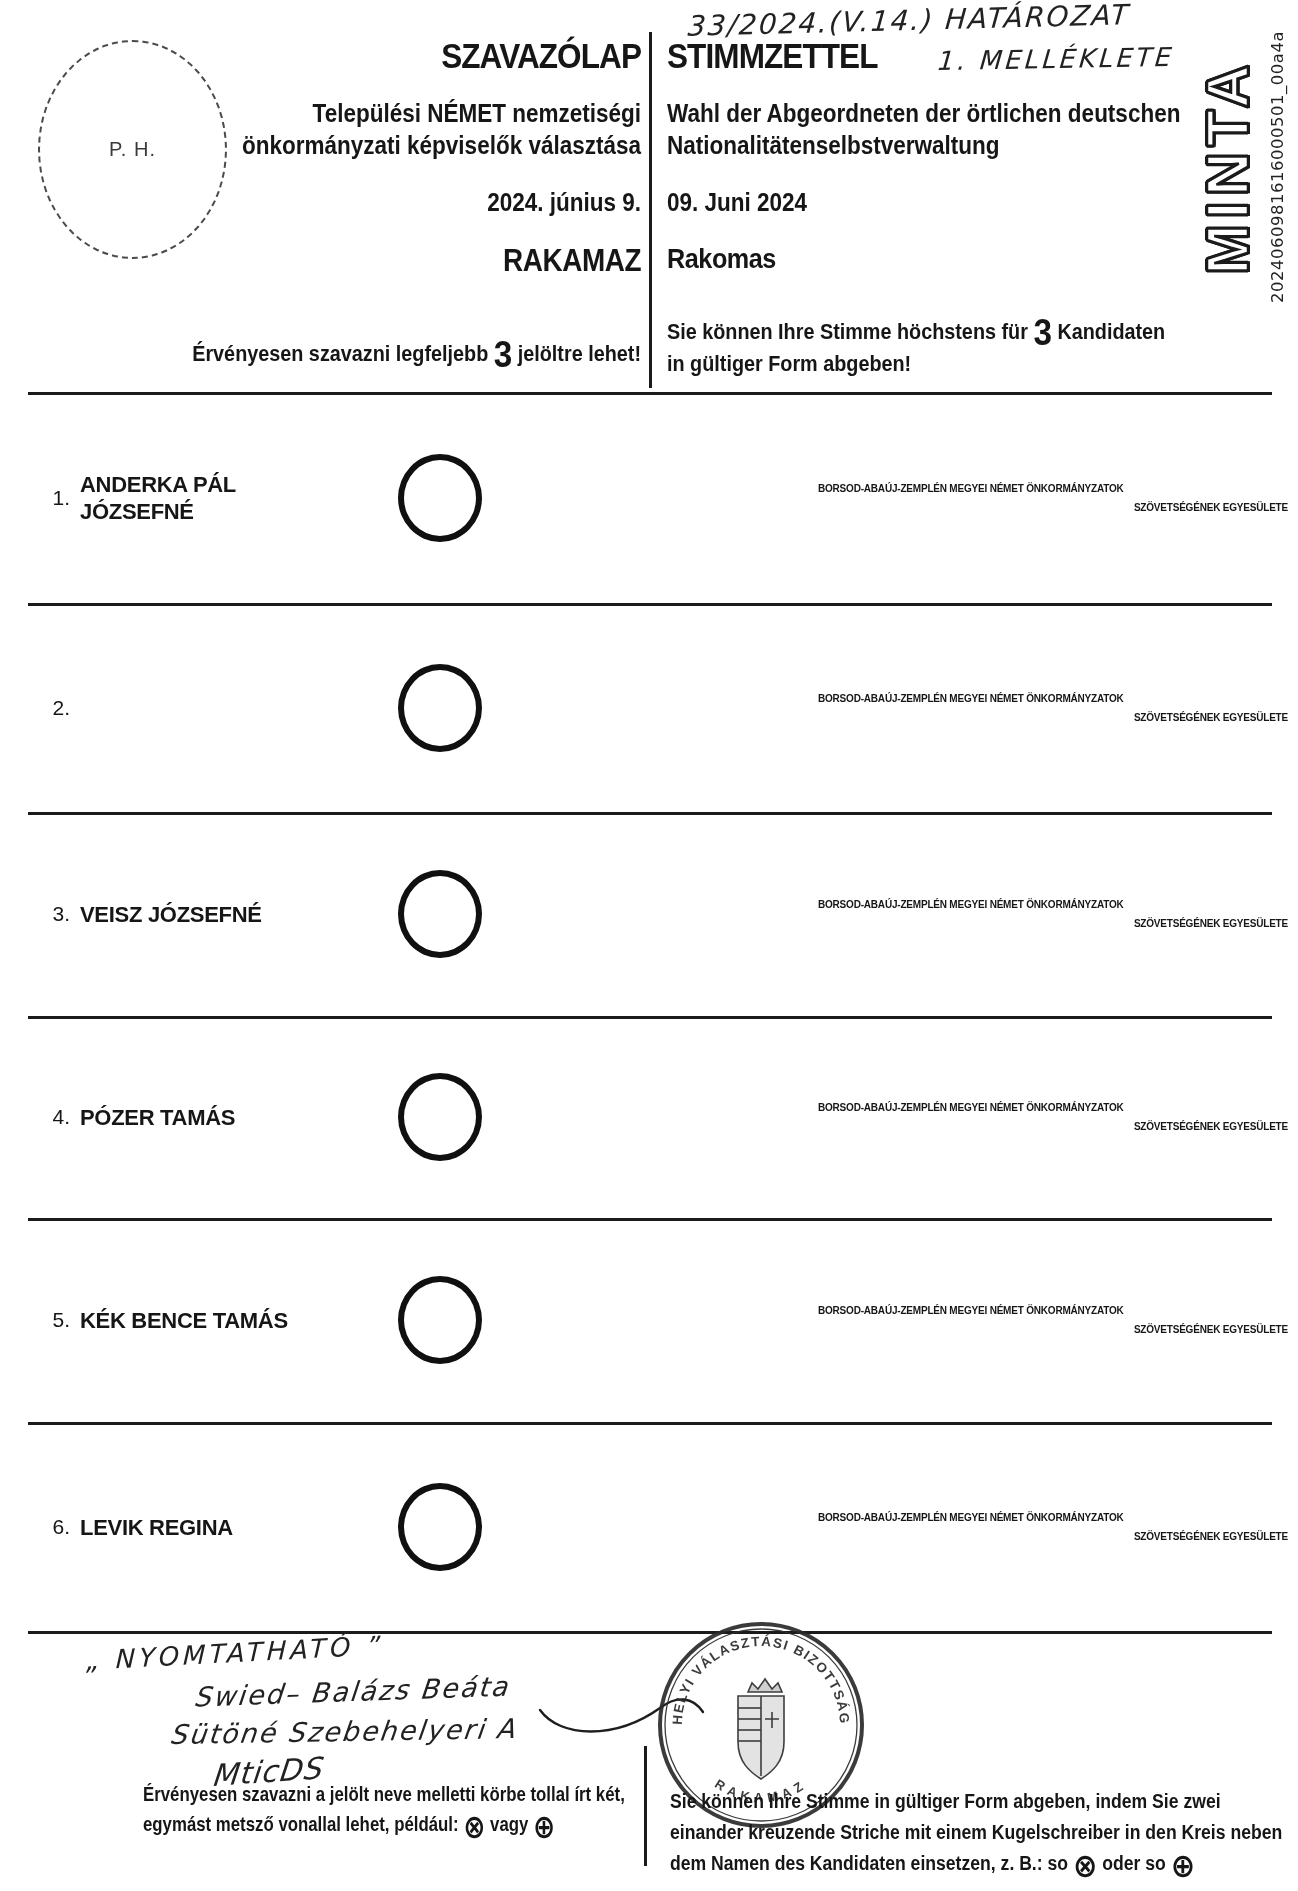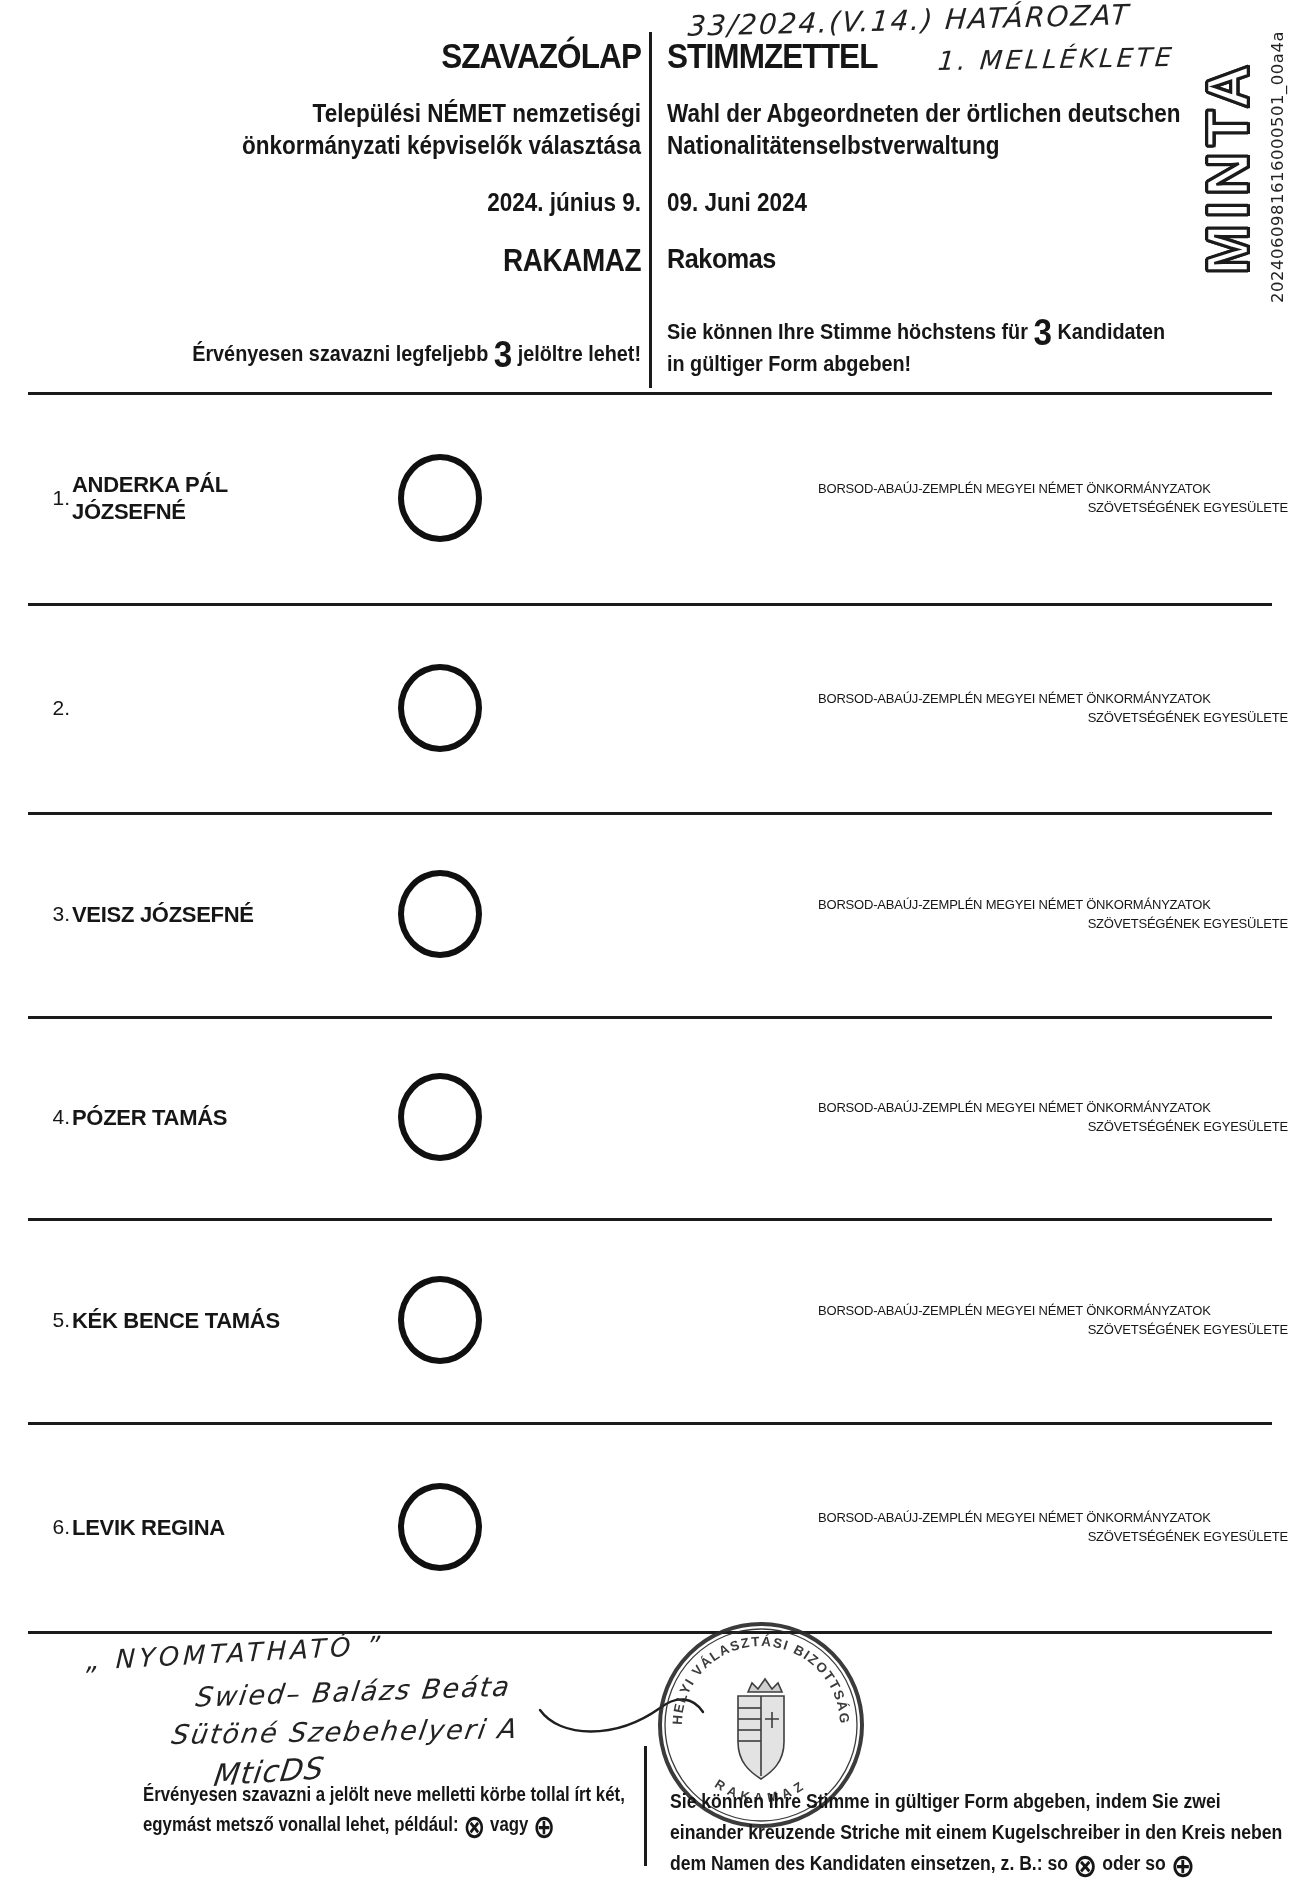--- a/index.html
+++ b/index.html
@@ -34,41 +34,44 @@
   .vtext{writing-mode:vertical-rl;transform:rotate(180deg);}
   .minta{font-size:60px;font-weight:900;letter-spacing:6px;color:#ffffff;
          -webkit-text-stroke:2.5px #1b1b1b;
          text-shadow:2px 0 0 #1b1b1b,-2px 0 0 #1b1b1b,0 2px 0 #1b1b1b,0 -2px 0 #1b1b1b,
                      1.5px 1.5px 0 #1b1b1b,-1.5px -1.5px 0 #1b1b1b,1.5px -1.5px 0 #1b1b1b,-1.5px 1.5px 0 #1b1b1b;}
   .ballot-code{font-size:16.5px;color:#222;letter-spacing:0.5px;font-family:"DejaVu Sans",sans-serif;}
 
   
   .row{position:absolute;left:0;width:1298px;}
   .cnum{position:absolute;left:42px;width:28px;text-align:right;font-size:21px;font-weight:500;top:50%;transform:translateY(-50%);}
-  .cname{position:absolute;left:72px;width:256px;font-size:22px;font-weight:800;line-height:27px;letter-spacing:-0.3px;
+  .cname{position:absolute;left:80px;width:256px;font-size:22px;font-weight:800;line-height:27px;letter-spacing:-0.3px;
          top:50%;transform:translateY(-50%);}
   .ccircle{position:absolute;left:398px;width:72px;height:76px;border:6px solid #101010;border-radius:50%;
            top:50%;transform:translateY(-50%);background:#fff;}
-  .corg{position:absolute;left:818px;width:470px;font-size:13px;font-weight:400;line-height:19px;
+  .corg{position:absolute;left:818px;width:470px;font-size:10px;font-weight:700;line-height:19px;
         top:50%;transform:translateY(-50%);letter-spacing:-0.2px;}
   .corg .org1{display:block;white-space:nowrap;}
   .corg .org2{display:block;padding-left:15px;white-space:nowrap;text-align:right;}
 
   
   .f-hu{left:42px;top:1779px;width:505px;text-align:right;font-size:21px;font-weight:700;line-height:30px;
         transform:scaleX(0.8);transform-origin:top right;white-space:nowrap;}
   .f-de{left:670px;top:1786px;width:700px;font-size:20px;font-weight:700;line-height:31px;
         transform:scaleX(0.88);transform-origin:top left;white-space:nowrap;}
   .sym{font-family:"DejaVu Sans",sans-serif;font-size:33px;font-weight:bold;vertical-align:-7px;line-height:0;}
 </style>
 </head>
 <body>
 
 <div class="page">
 
+  <div class="abs ph-circle">
+    <span>P. H.</span>
+  </div>
 
   <div class="vline" style="left:649px;top:32px;height:356px;"></div>
 
   <div class="abs col-left">
     <div class="h-title">SZAVAZÓLAP</div>
     <div class="h-sub1"><span>Települési </span><b>NÉMET</b><span> nemzetiségi</span></div>
     <div class="h-sub2">önkormányzati képviselők választása</div>
     <div class="h-date">2024. június 9.</div>
     <div class="h-city">RAKAMAZ</div>
     <div class="h-limit"><span>Érvényesen szavazni legfeljebb </span><span class="bignum">3</span><span> jelöltre lehet!</span></div>

